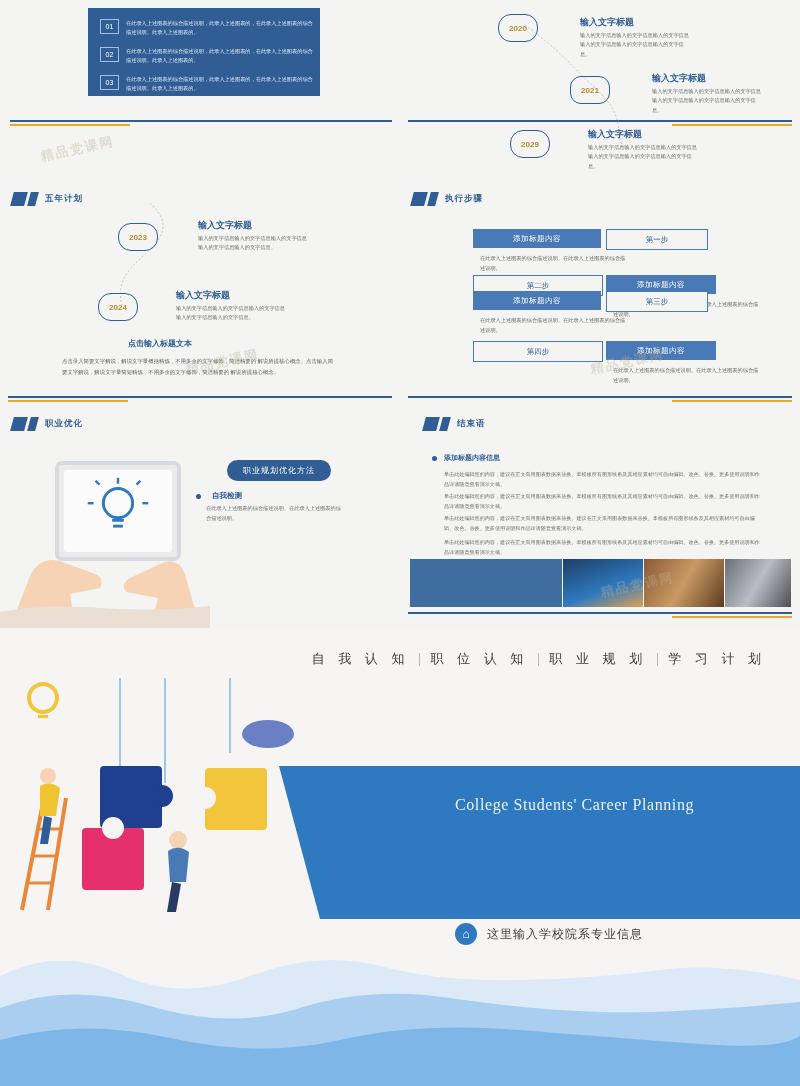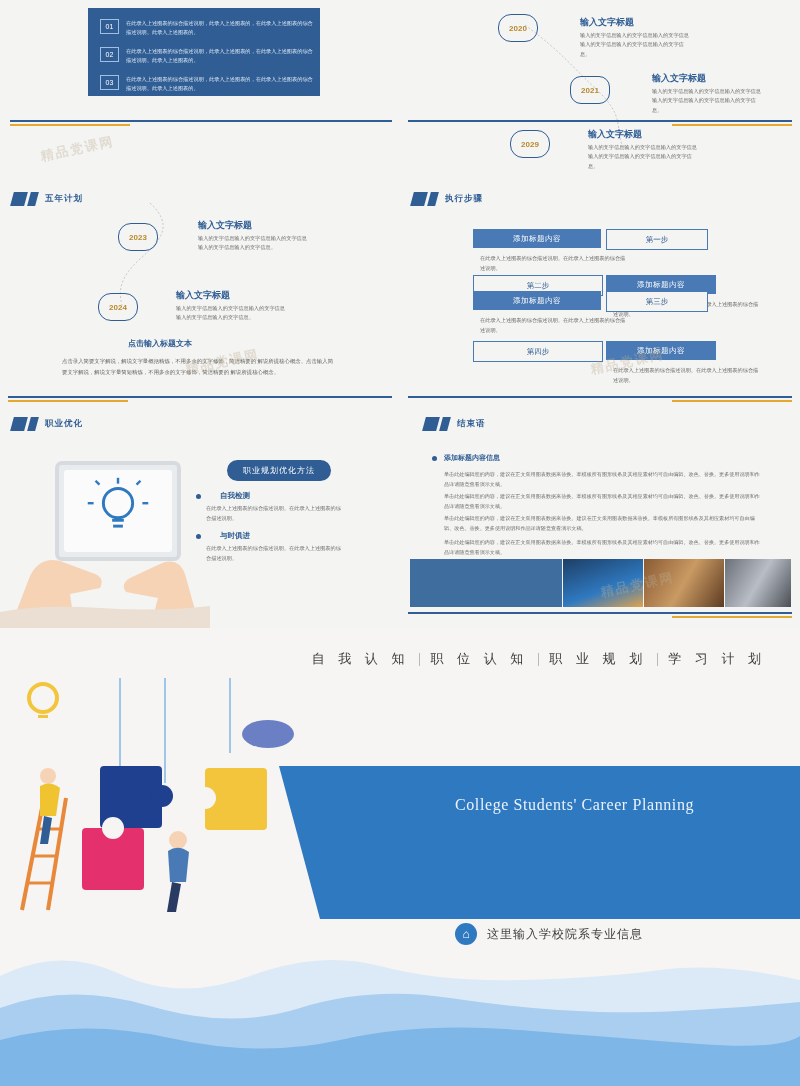--- a/index.html
+++ b/index.html
@@ -50,21 +50,21 @@
   .steplbl{position:absolute;height:19px;border:1.2px solid #4a7ab5;color:#2f5d94;font-size:7.5px;
     display:flex;align-items:center;justify-content:center;background:#f4f4f2;}
   .stepdesc{position:absolute;font-size:5.2px;color:#6b6b6b;line-height:1.85;width:150px;}
 
   
   #s5{left:0;top:406px;width:400px;height:222px;}
   .pillbtn{position:absolute;background:#2f5d94;color:#fff;font-size:8px;border-radius:11px;
     padding:5px 16px;letter-spacing:1px;}
   .bitem{position:absolute;}
   .bdot{position:absolute;width:5px;height:5px;border-radius:50%;background:#2f5d94;left:0;top:3px;}
-  .bttl{font-size:7.5px;color:#2f5d94;font-weight:bold;margin-left:24px;}
+  .bttl{font-size:7.5px;color:#2f5d94;font-weight:bold;margin-left:16px;}
   .bbody{font-size:5.2px;color:#6f6f6f;line-height:1.9;margin-left:10px;width:135px;margin-top:3px;}
   .tablet{position:absolute;left:55px;top:55px;width:118px;height:92px;background:#e9ecef;
     border:4px solid #d7dbe0;border-radius:7px;}
   .tablet-in{position:absolute;inset:5px;background:#fbfbfc;border-radius:3px;}
 
   
   #s6{left:400px;top:406px;width:400px;height:222px;}
   .endttl{position:absolute;font-size:7px;color:#2f5d94;font-weight:bold;}
   .endp{position:absolute;font-size:5.1px;color:#6f6f6f;line-height:1.95;width:320px;}
   .photo{position:absolute;height:48px;}
@@ -209,25 +209,20 @@
     <path d="M0 112 L0 96 Q40 88 100 92 Q160 96 210 90 L210 112 Z" fill="#eadfd2"></path>
   </svg>
 
   <div class="pillbtn" style="left:183px;top:54px;margin-left:44px;">职业规划优化方法</div>
 
   <div class="bitem" style="left:196px;top:85px;">
     <div class="bdot"></div>
     <div class="bttl">自我检测</div>
     <div class="bbody">在此录入上述图表的综合描述说明。在此录入上述图表的综合描述说明。</div>
   </div>
-  <div class="bitem" style="left:196px;top:125px;">
-    <div class="bdot"></div>
-    <div class="bttl">与时俱进</div>
-    <div class="bbody">在此录入上述图表的综合描述说明。在此录入上述图表的综合描述说明。</div>
-  </div>
 </div>
 
 <div class="slide" id="s6">
   <div class="tagbar" style="left:12px;top:11px;padding-left:12px;">
     <div class="sq"></div>
     <div class="sq2"></div>
     <div class="tl">结束语</div>
   </div>
   <div class="bdot" style="position:absolute;left:32px;top:50px;"></div>
   <div class="endttl" style="left:44px;top:47px;">添加标题内容信息</div>

